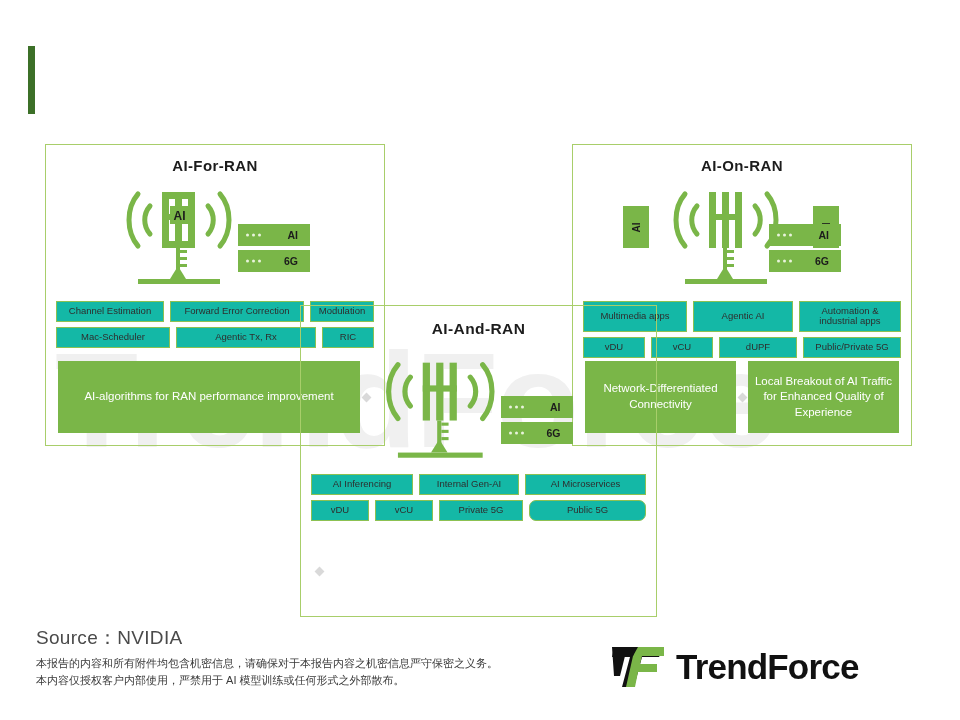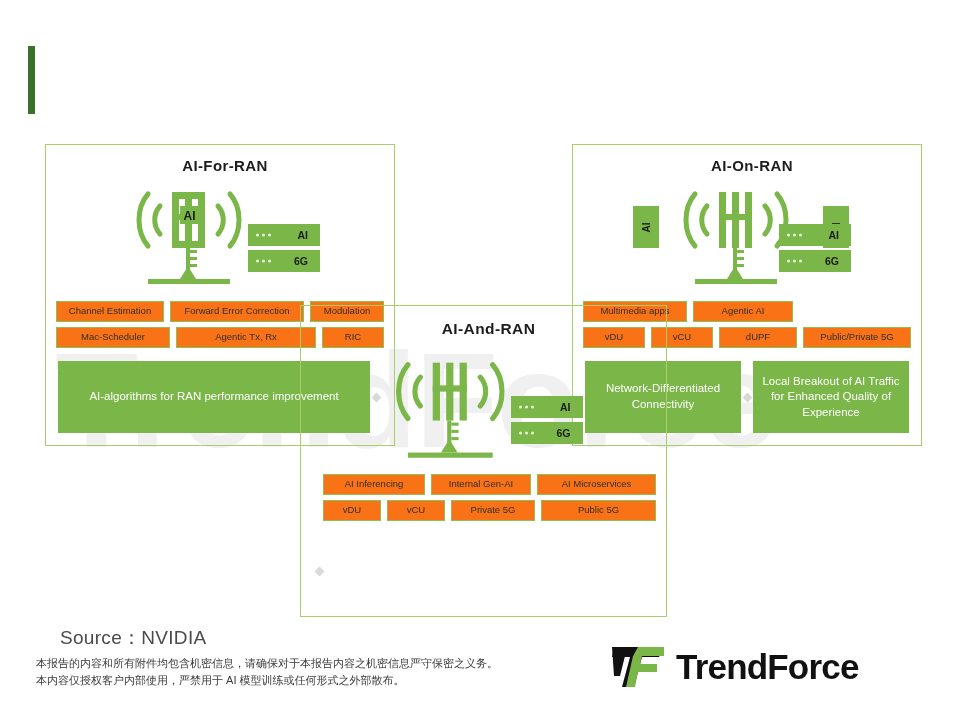--- a/index.html
+++ b/index.html
@@ -20,21 +20,21 @@
 
   
   .watermark{
     position:absolute;left:55px;top:330px;width:860px;height:140px;
     font-size:136px;font-weight:700;color:#f0f0f0;letter-spacing:-2px;
     line-height:140px;user-select:none;pointer-events:none;z-index:0;
     white-space:nowrap;overflow:hidden;
   }
 
   
-  .panel{position:absolute;border:1.5px solid #a8ce6a;background:transparent;z-index:2;padding-left:10px;}
+  .panel{position:absolute;border:1.5px solid #a8ce6a;background:transparent;z-index:2;}
   #panel-left{left:45px;top:144px;width:338px;height:300px;}
   #panel-right{left:572px;top:144px;width:338px;height:300px;}
   #panel-center{left:300px;top:305px;width:355px;height:310px;}
 
   .panel-title{
     text-align:center;font-size:15px;font-weight:700;color:#1c1c1c;
     letter-spacing:.4px;margin-top:12px;
   }
   #panel-center .panel-title{margin-top:14px;font-size:15.5px;}
 
@@ -56,41 +56,41 @@
     position:absolute;width:26px;height:42px;background:#7ab648;
     color:#1c1c1c;font-size:10px;font-weight:700;
     display:flex;align-items:center;justify-content:center;
   }
   .sidebadge span{transform:rotate(-90deg);display:block;}
 
   
   .tags{position:absolute;left:10px;right:10px;display:flex;flex-direction:column;gap:5px;z-index:3;}
   .tagrow{display:flex;gap:6px;}
   .tag{
-    border:1.2px solid #8cc152;background:#f97316;color:#2e2e2e;
+    border:1.2px solid #8cc152;background:#14b8a6;color:#2e2e2e;
     font-size:9.5px;text-align:center;padding:4px 4px;line-height:1.15;
     display:flex;align-items:center;justify-content:center;box-sizing:border-box;
     min-height:19px;
   }
   .tag.two-line{line-height:1.1;}
 
   
   .outcomes{position:absolute;left:12px;right:12px;display:flex;align-items:center;gap:0;z-index:3;}
   .obox{
     background:#7ab648;color:#ffffff;font-size:11.5px;line-height:1.35;
     text-align:center;display:flex;align-items:center;justify-content:center;
     padding:8px 6px;box-sizing:border-box;
   }
   .odiv{width:12px;display:flex;align-items:center;justify-content:center;}
   .odiv i{width:7px;height:7px;background:#d9d9d9;transform:rotate(45deg);display:block;}
 
   
   .source{
     position:absolute;left:36px;top:625px;font-size:19px;color:#4a4a4a;
-    font-weight:400;letter-spacing:.3px;white-space:nowrap;margin-left:24px;
+    font-weight:400;letter-spacing:.3px;white-space:nowrap;
   }
   .legal{position:absolute;left:36px;top:655px;font-size:11px;color:#3a3a3a;line-height:1.55;}
 
   .logo{position:absolute;left:612px;top:645px;display:flex;align-items:center;gap:10px;}
   .logo-mark{position:relative;width:54px;height:44px;}
   .logo-text{font-size:35px;font-weight:700;color:#111111;letter-spacing:-.8px;white-space:nowrap;}
 </style>
 </head>
 <body>
 
@@ -220,20 +220,21 @@
             </span>
           <span>6G</span>
         </div>
       </div>
     </div>
 
     <div class="tags" style="top:156px;">
       <div class="tagrow">
         <div class="tag" style="flex:0 0 104px;">Multimedia apps</div>
         <div class="tag" style="flex:0 0 100px;">Agentic AI</div>
+        <div class="tag two-line" style="flex:1 1 auto;">Automation &amp; industrial apps</div>
       </div>
       <div class="tagrow">
         <div class="tag" style="flex:0 0 62px;">vDU</div>
         <div class="tag" style="flex:0 0 62px;">vCU</div>
         <div class="tag" style="flex:0 0 78px;">dUPF</div>
         <div class="tag" style="flex:1 1 auto;">Public/Private 5G</div>
       </div>
     </div>
 
     <div class="outcomes" style="top:216px;height:72px;">
@@ -284,31 +285,31 @@
           <span class="dots">
               <i></i>
               <i></i>
               <i></i>
             </span>
           <span>6G</span>
         </div>
       </div>
     </div>
 
-    <div class="tags" style="top:168px;margin-left:12px;">
+    <div class="tags" style="top:168px;">
       <div class="tagrow">
         <div class="tag" style="flex:0 0 102px;">AI Inferencing</div>
         <div class="tag" style="flex:0 0 100px;">Internal Gen-AI</div>
         <div class="tag" style="flex:1 1 auto;">AI Microservices</div>
       </div>
       <div class="tagrow">
         <div class="tag" style="flex:0 0 58px;">vDU</div>
         <div class="tag" style="flex:0 0 58px;">vCU</div>
         <div class="tag" style="flex:0 0 84px;">Private 5G</div>
-        <div class="tag" style="flex:1 1 auto;">Public 5G</div>
+        <div class="tag" style="flex:1 1 auto;border-radius:7px;">Public 5G</div>
       </div>
     </div>
 
     <div class="outcomes" style="top:232px;height:66px;">
       <div class="odiv">
           <i></i>
         </div>
     </div>
   </div>
 

